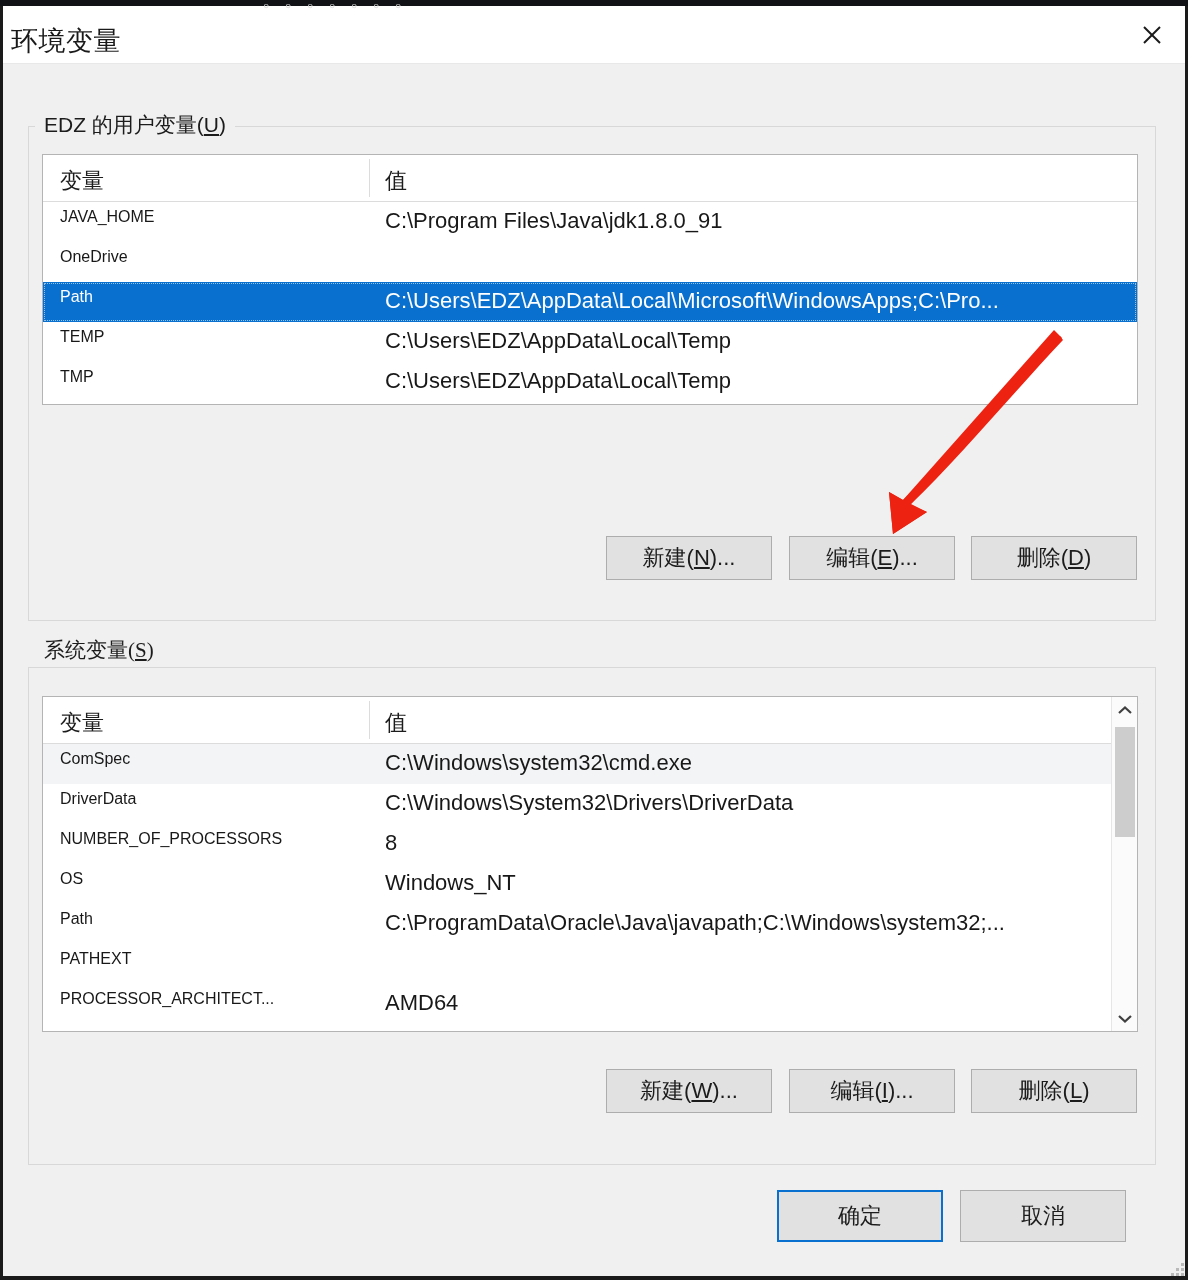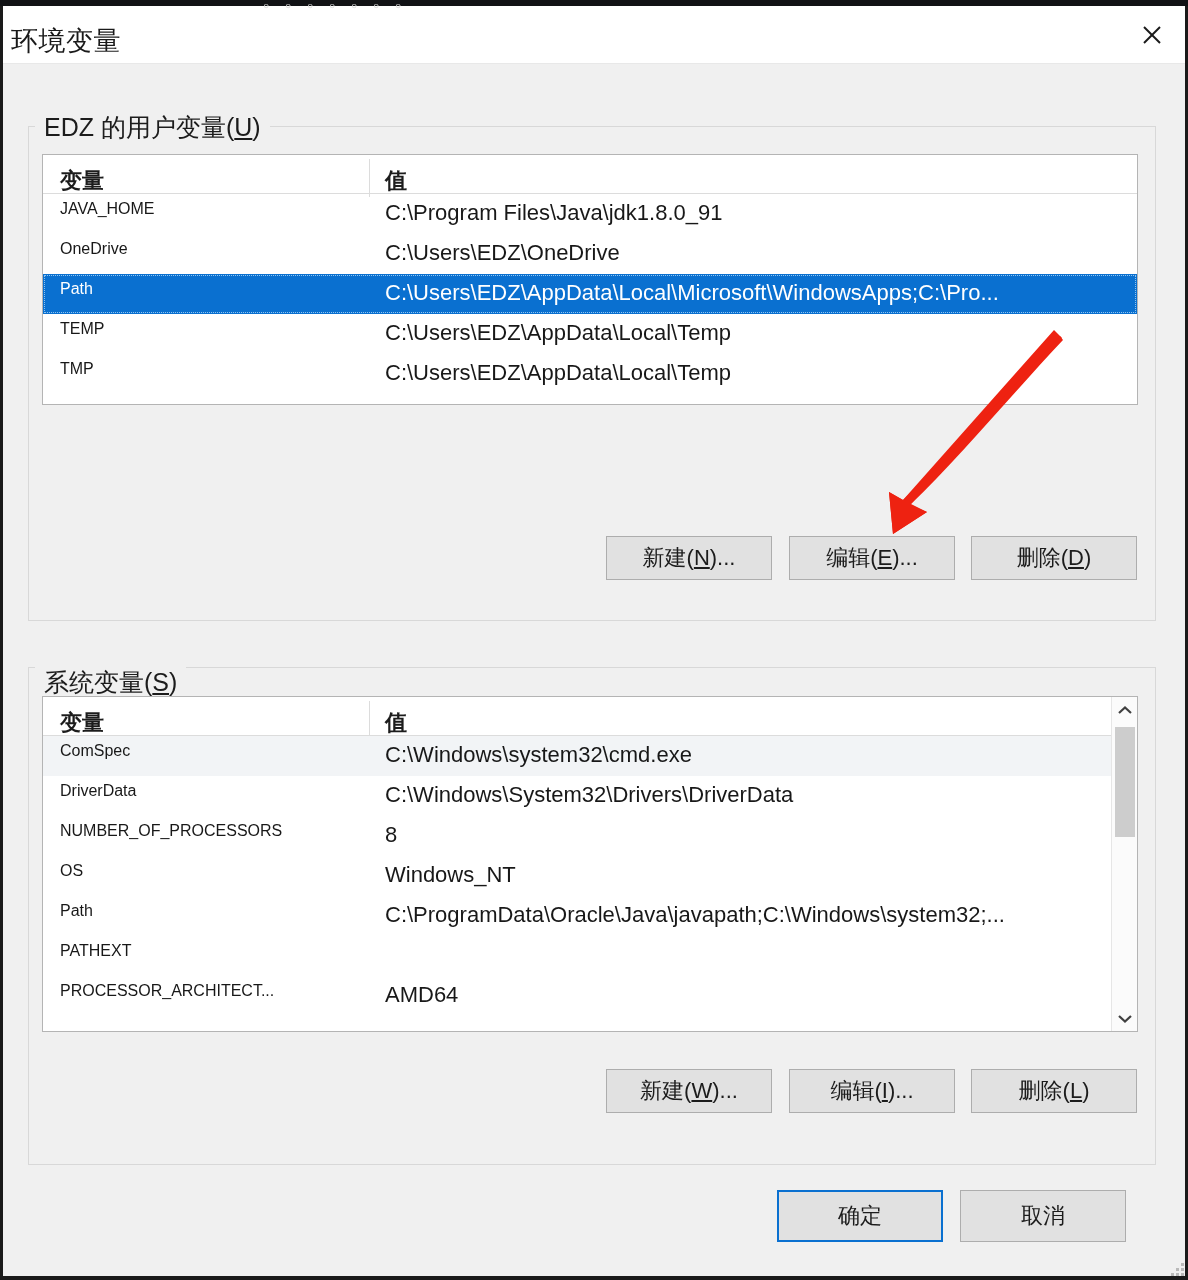--- a/index.html
+++ b/index.html
@@ -76,44 +76,43 @@
     border: 1px solid #d8d8d8;
     background: transparent;
   }
   .group-user   { left: 28px;  top: 62px;  width: 1128px; height: 495px; }
   .group-system { left: 28px;  top: 603px; width: 1128px; height: 498px; }
 
   .group-label {
     position: absolute;
     background: #f0f0f0;
     padding: 0 9px;
-    font-size: 25px;
+    font-size: 21px;
     color: #1c1c1c;
     white-space: nowrap;
     top: -15px;
     left: 7px;
   }
   .group-label .mnem {
     text-decoration: underline;
   }
 
   
   .listctl {
     position: absolute;
     background: #ffffff;
     border: 1px solid #b4b4b4;
     overflow: hidden;
   }
 
   .list-head {
     position: relative;
-    height: 39px;
+    height: 47px;
     background: #ffffff;
     border-bottom: 1px solid #dcdcdc;
-    font-weight: bold;
   }
   .col-var {
     position: absolute;
     left: 17px; top: 11px;
     font-size: 22px;
     color: #1c1c1c;
   }
   .col-val {
     position: absolute;
     left: 342px; top: 11px;
@@ -277,21 +276,20 @@
         <div class="col-var">变量</div>
         <div class="col-val">值</div>
       </div>
       <div class="list-rows">
         <div class="row">
           <span class="cell-name">JAVA_HOME</span>
           <span class="cell-value">C:\Program Files\Java\jdk1.8.0_91</span>
         </div>
         <div class="row">
           <span class="cell-name">OneDrive</span>
-          <span class="cell-value">C:\Users\EDZ\OneDrive</span>
         </div>
         <div class="row selected">
           <span class="cell-name">Path</span>
           <span class="cell-value">C:\Users\EDZ\AppData\Local\Microsoft\WindowsApps;C:\Pro...</span>
         </div>
         <div class="row">
           <span class="cell-name">TEMP</span>
           <span class="cell-value">C:\Users\EDZ\AppData\Local\Temp</span>
         </div>
         <div class="row">
@@ -312,21 +310,21 @@
         <span>)...</span>
       </button>
     <button class="btn btn-w btn-c3 btn-row-user">
         <span>删除(</span>
         <span class="mnem">D</span>
         <span>)</span>
       </button>
 
     <div class="groupbox group-system"></div>
 
-    <div class="group-label" style="left:35px; top:602px;"><span>系统变量(</span><span class="mnem">S</span><span>)</span></div>
+    <div class="group-label" style="left:35px; top:572px;font-family:Liberation Serif, serif;"><span>系统变量(</span><span class="mnem">S</span><span>)</span></div>
 
     <div class="listctl" style="left:42px; top:632px; width:1096px; height:336px;">
       <div class="list-head">
         <div class="col-divider"></div>
         <div class="col-var">变量</div>
         <div class="col-val">值</div>
       </div>
       <div class="list-rows">
         <div class="row hovered">
           <span class="cell-name">ComSpec</span>

